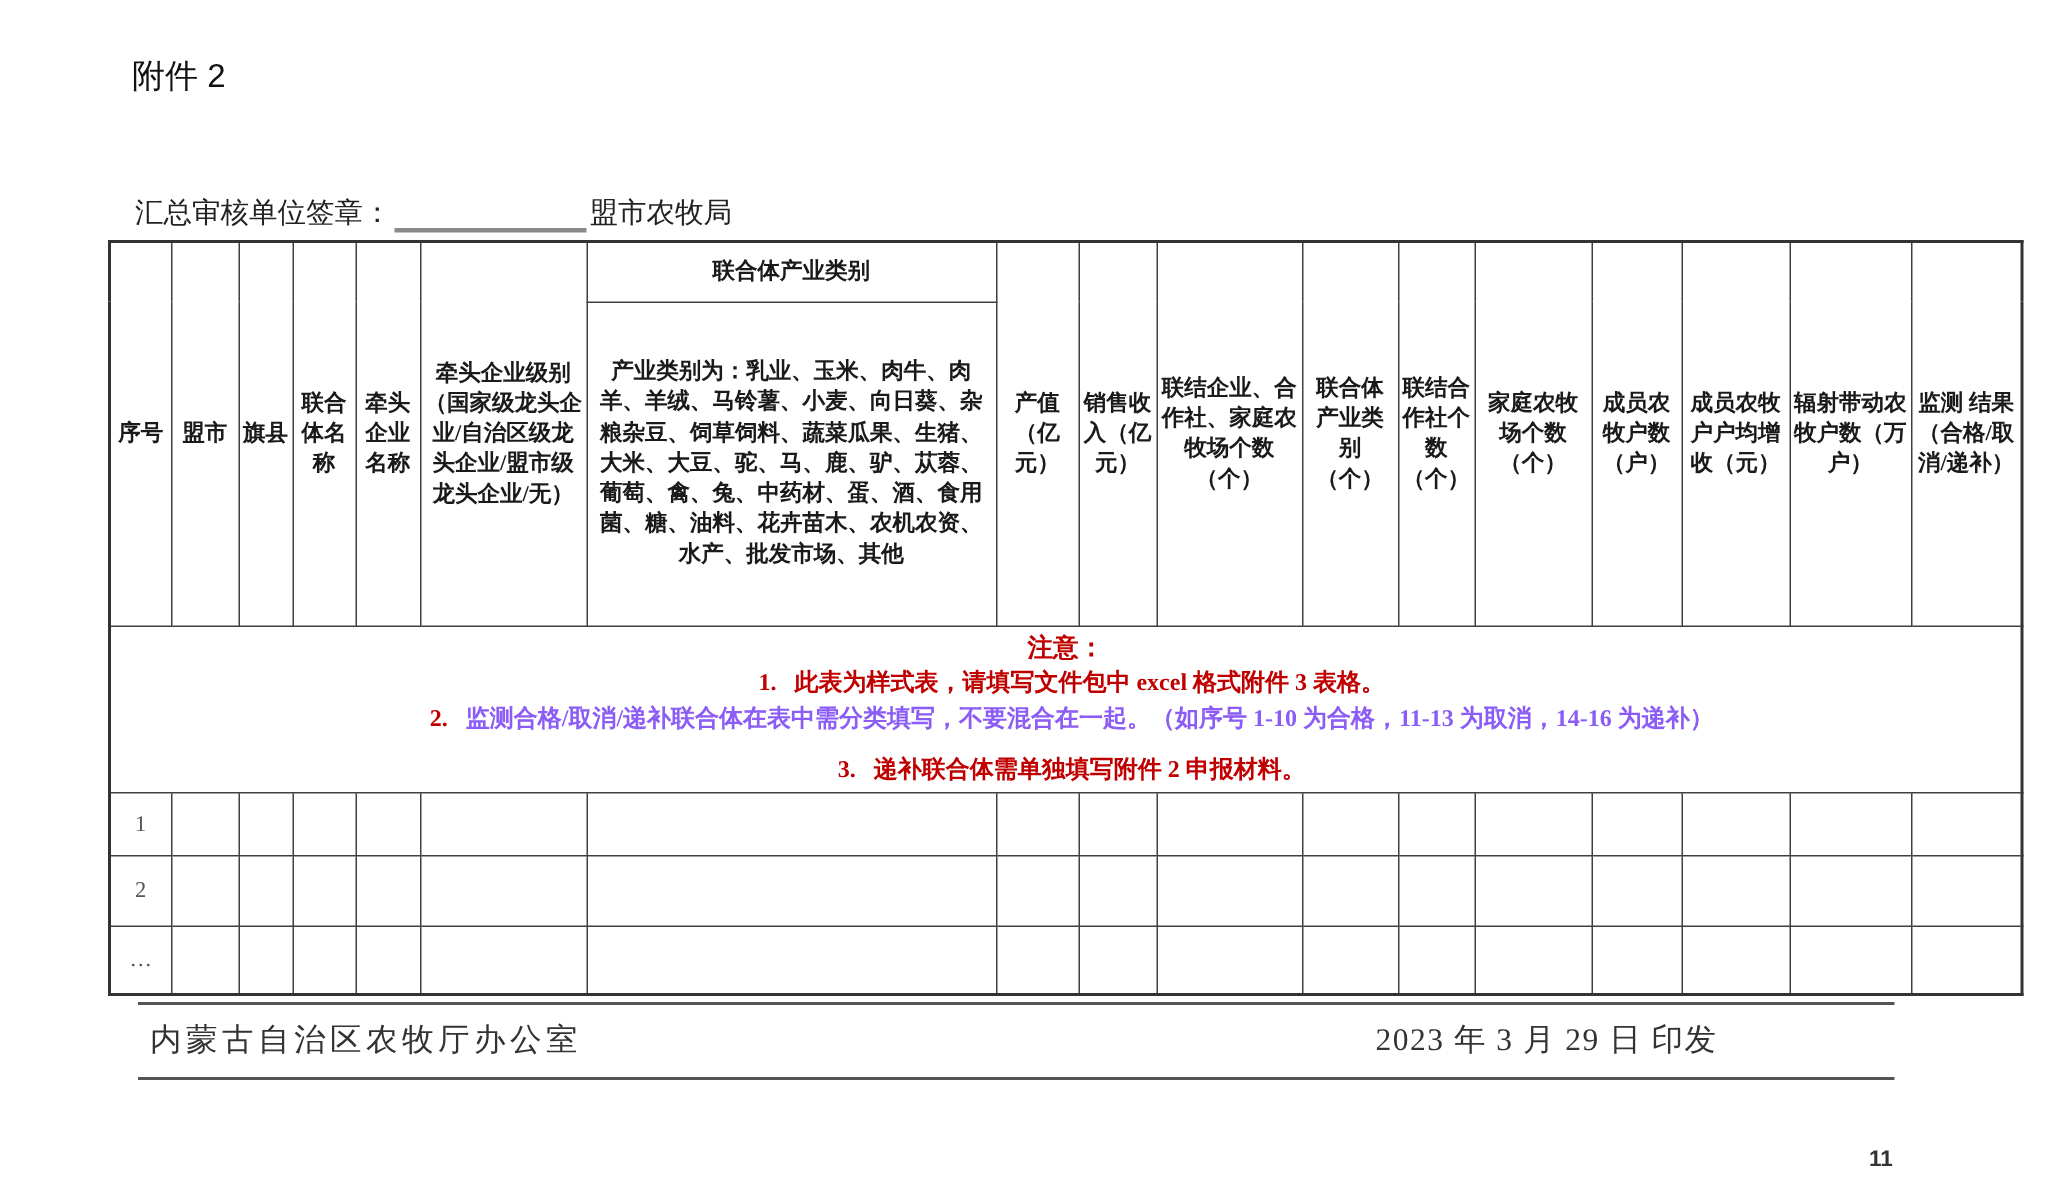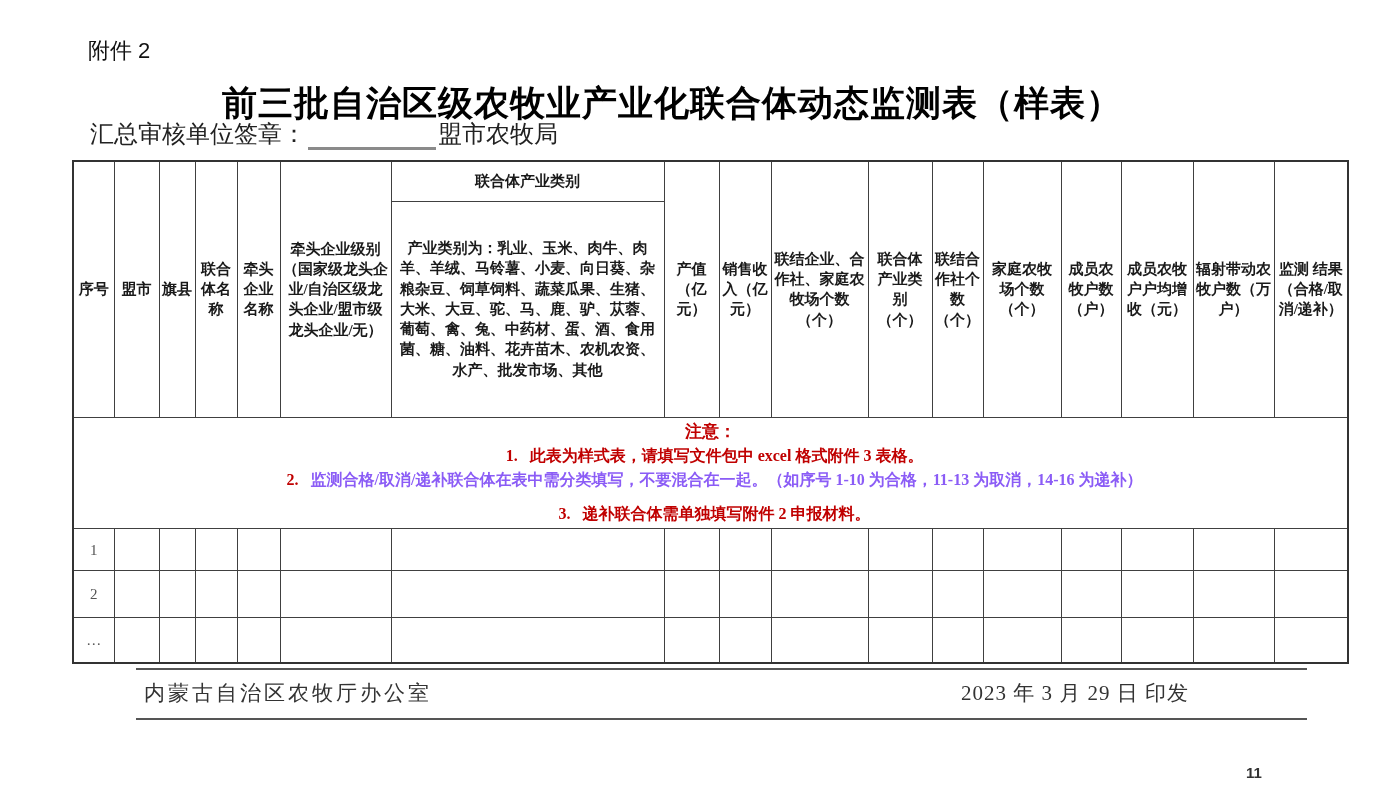--- a/index.html
+++ b/index.html
@@ -5,21 +5,21 @@
   html,body{margin:0;padding:0;background:#fff;}
   #page{
     position:relative;width:1375px;height:800px;background:#ffffff;
     font-family:"Liberation Serif", serif;color:#1a1a1a;overflow:hidden;
   }
   
   .attach{position:absolute;left:88px;top:36px;font-size:22px;
     font-family:"Liberation Sans", sans-serif;color:#111;}
   .doc-title{position:absolute;left:72px;top:80px;width:1200px;text-align:center;
     font-size:35px;font-weight:bold;letter-spacing:1px;color:#000;}
-  .sig-line{position:absolute;left:90px;top:118px;font-size:24px;color:#222;}
+  .sig-line{position:absolute;left:90px;top:129px;font-size:19px;color:#222;}
   .sig-blank{display:inline-block;width:128px;height:20px;
     border-bottom:3px solid #8a8a8a;vertical-align:bottom;margin:0 2px;}
   
   table.mon{position:absolute;left:72px;top:160px;border-collapse:collapse;
     table-layout:fixed;width:1275px;}
   table.mon td{border:1px solid #404040;padding:2px;vertical-align:middle;
     text-align:center;font-size:15px;font-weight:bold;line-height:1.35;
     word-break:break-all;overflow:hidden;color:#1a1a1a;}
   table.mon{border:2px solid #333;}
   tr.hdr-top{height:40px;}
@@ -35,34 +35,33 @@
     font-family:"Liberation Serif", serif;}
   tr.body-r1{height:42px;}
   tr.body-r2{height:47px;}
   tr.body-r3{height:45px;}
   tr.body-r1 td,tr.body-r2 td,tr.body-r3 td{font-weight:normal;color:#555;
     font-size:15px;}
   
   .footer{position:absolute;left:92px;top:668px;width:1171px;
     border-top:2px solid #555;border-bottom:2px solid #555;
     display:flex;justify-content:space-between;align-items:center;
-    padding:9px 0 11px 0;box-sizing:border-box;margin-left:44px;}
+    padding:9px 0 11px 0;box-sizing:border-box;}
   .footer .issuer{font-size:21px;letter-spacing:3px;color:#333;margin-left:8px;}
   .footer .pubdate{font-size:21px;color:#333;margin-right:118px;letter-spacing:1px;}
   .pagenum{position:absolute;left:1246px;top:764px;font-size:15px;
     font-family:"Liberation Sans", sans-serif;color:#333;font-weight:bold;}
 </style>
 </head>
 <body>
 
 <div id="page">
 
   <div class="attach">附件 2</div>
 
-  <div class="doc-title">前三批自治区级农牧业产业化联合体动态监测表（样表）</div>
 
   <div class="sig-line"><span>汇总审核单位签章：</span><span class="sig-blank"></span><span>盟市农牧局</span></div>
 
   <table class="mon">
     <colgroup>
       <col style="width:41px">
         <col style="width:45px">
         <col style="width:36px">
       <col style="width:42px">
         <col style="width:43px">

